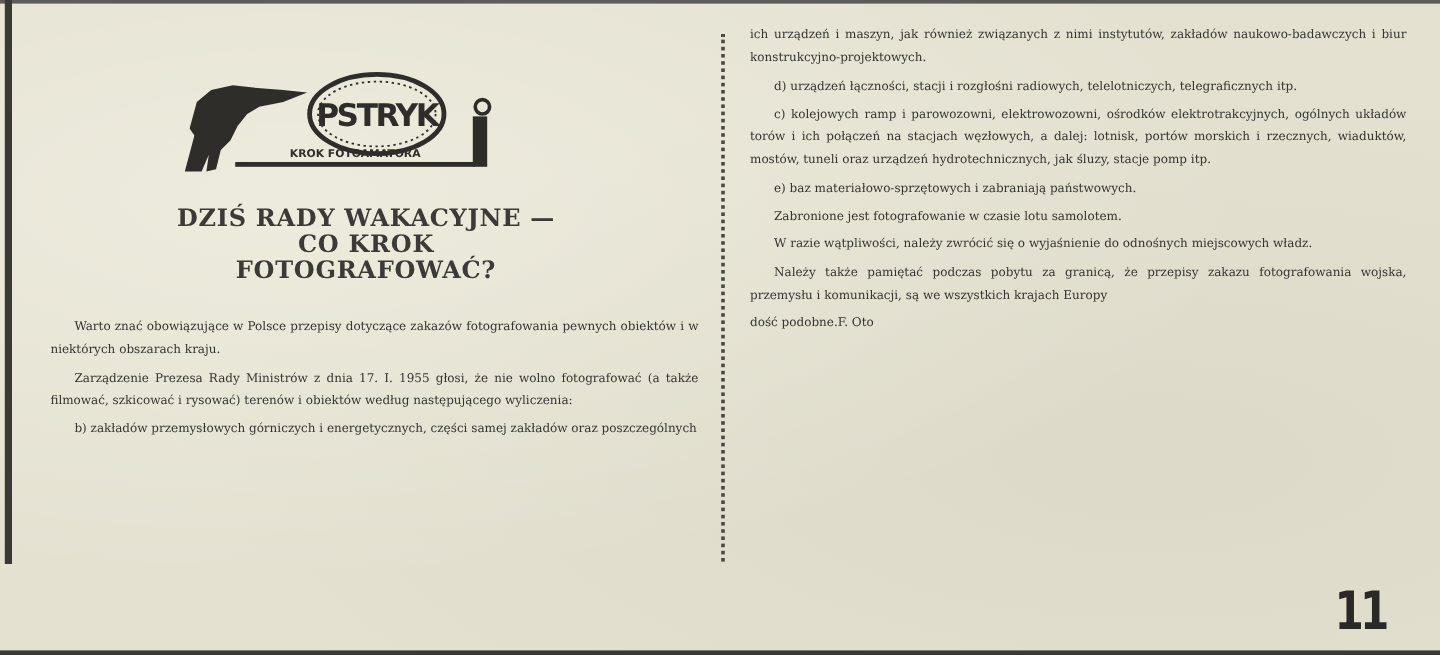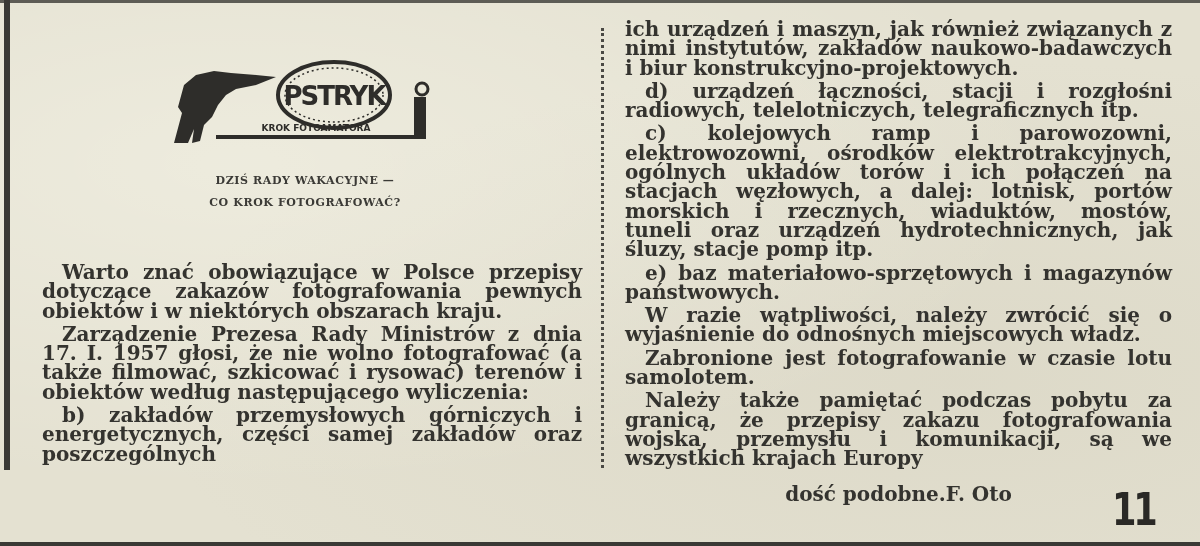--- a/index.html
+++ b/index.html
@@ -27,38 +27,38 @@
   }
   .left-rule {
     position: absolute; left: 4px; top: 0; width: 6px; height: 470px;
     background: #3a3935;
   }
   .col-divider {
     position: absolute; left: 601px; top: 28px; width: 0; height: 440px;
     border-left: 3px dotted #4a4944;
   }
   .logo {
-    position: absolute; left: 156px; top: 55px; width: 290px; height: 95px;
+    position: absolute; left: 136px; top: 55px; width: 290px; height: 95px;
   }
   .headline {
     position: absolute; left: 140px; top: 170px; width: 330px;
     text-align: center; font-weight: bold;
-    font-size: 11px; line-height: 22px; letter-spacing: 0.6px;
+    font-size: 20px; line-height: 22px; letter-spacing: 0.6px;
     color: #3b3a36;
   }
   .col {
-    position: absolute; font-weight: bold;
-    font-size: 20px; line-height: 19.3px;
+    position: absolute; font-weight: normal;
+    font-size: 10px; line-height: 19.3px;
     text-align: justify; color: #34332f;
   }
   .col-left { left: 42px; top: 244px; width: 540px; margin-top: 19px; }
   .col-right { left: 625px; top: 20px; width: 547px; }
   .col p { margin: 0 0 4px 0; text-indent: 20px; }
   .col p.noindent { text-indent: 0; }
-  .sig-row { display: flex; justify-content: center; }
+  .sig-row { display: flex; justify-content: flex-start; }
   .page-number {
     position: absolute; left: 1112px; top: 484px;
     font-family: "DejaVu Sans", "Liberation Sans", sans-serif;
     font-weight: bold; font-size: 44px; letter-spacing: -4px;
     color: #2a2926; transform: scaleX(0.8); transform-origin: left top;
   }
 </style>
 </head>
 <body>
 
@@ -87,32 +87,32 @@
     </svg>
   </div>
 
   <div class="headline">
     <div>DZIŚ RADY WAKACYJNE —</div>
     <div>CO KROK FOTOGRAFOWAĆ?</div>
   </div>
 
   <div class="col col-left">
     <p>Warto znać obowiązujące w Polsce przepisy dotyczące zakazów fotografowania pewnych obiektów i w niektórych obszarach kraju.</p>
-    <p>Zarządzenie Prezesa Rady Ministrów z dnia 17. I. 1957 głosi, że nie wolno fotografować (a także filmować, szkicować i rysować) terenów i obiektów według następującego wyliczenia:</p>
+    <p>Zarządzenie Prezesa Rady Ministrów z dnia 17. I. 1955 głosi, że nie wolno fotografować (a także filmować, szkicować i rysować) terenów i obiektów według następującego wyliczenia:</p>
     <p>b) zakładów przemysłowych górniczych i energetycznych, części samej zakładów oraz poszczególnych</p>
   </div>
 
   <div class="col col-right">
     <p class="noindent">ich urządzeń i maszyn, jak również związanych z nimi instytutów, zakładów naukowo-badawczych i biur konstrukcyjno-projektowych.</p>
     <p>d) urządzeń łączności, stacji i rozgłośni radiowych, telelotniczych, telegraficznych itp.</p>
     <p>c) kolejowych ramp i parowozowni, elektrowozowni, ośrodków elektrotrakcyjnych, ogólnych układów torów i ich połączeń na stacjach węzłowych, a dalej: lotnisk, portów morskich i rzecznych, wiaduktów, mostów, tuneli oraz urządzeń hydrotechnicznych, jak śluzy, stacje pomp itp.</p>
-    <p>e) baz materiałowo-sprzętowych i magazynów państwowych.</p>
+    <p>e) baz materiałowo-sprzętowych i zabraniają państwowych.</p>
+    <p>Zabronione jest fotografowanie w czasie lotu samolotem.</p>
     <p>W razie wątpliwości, należy zwrócić się o wyjaśnienie do odnośnych miejscowych władz.</p>
-    <p>Zabronione jest fotografowanie w czasie lotu samolotem.</p>
-    <p style="margin-bottom:16px">Należy także pamiętać podczas pobytu za granicą, że przepisy zakazu fotografowania wojska, przemysłu i komunikacji, są we wszystkich krajach Europy</p>
+    <p style="margin-bottom:4px">Należy także pamiętać podczas pobytu za granicą, że przepisy zakazu fotografowania wojska, przemysłu i komunikacji, są we wszystkich krajach Europy</p>
     <div class="sig-row">
       <span>dość podobne.</span>
       <span>F. Oto</span>
     </div>
   </div>
 
   <div class="page-number">11</div>
 </div>
 
 </body></html>

